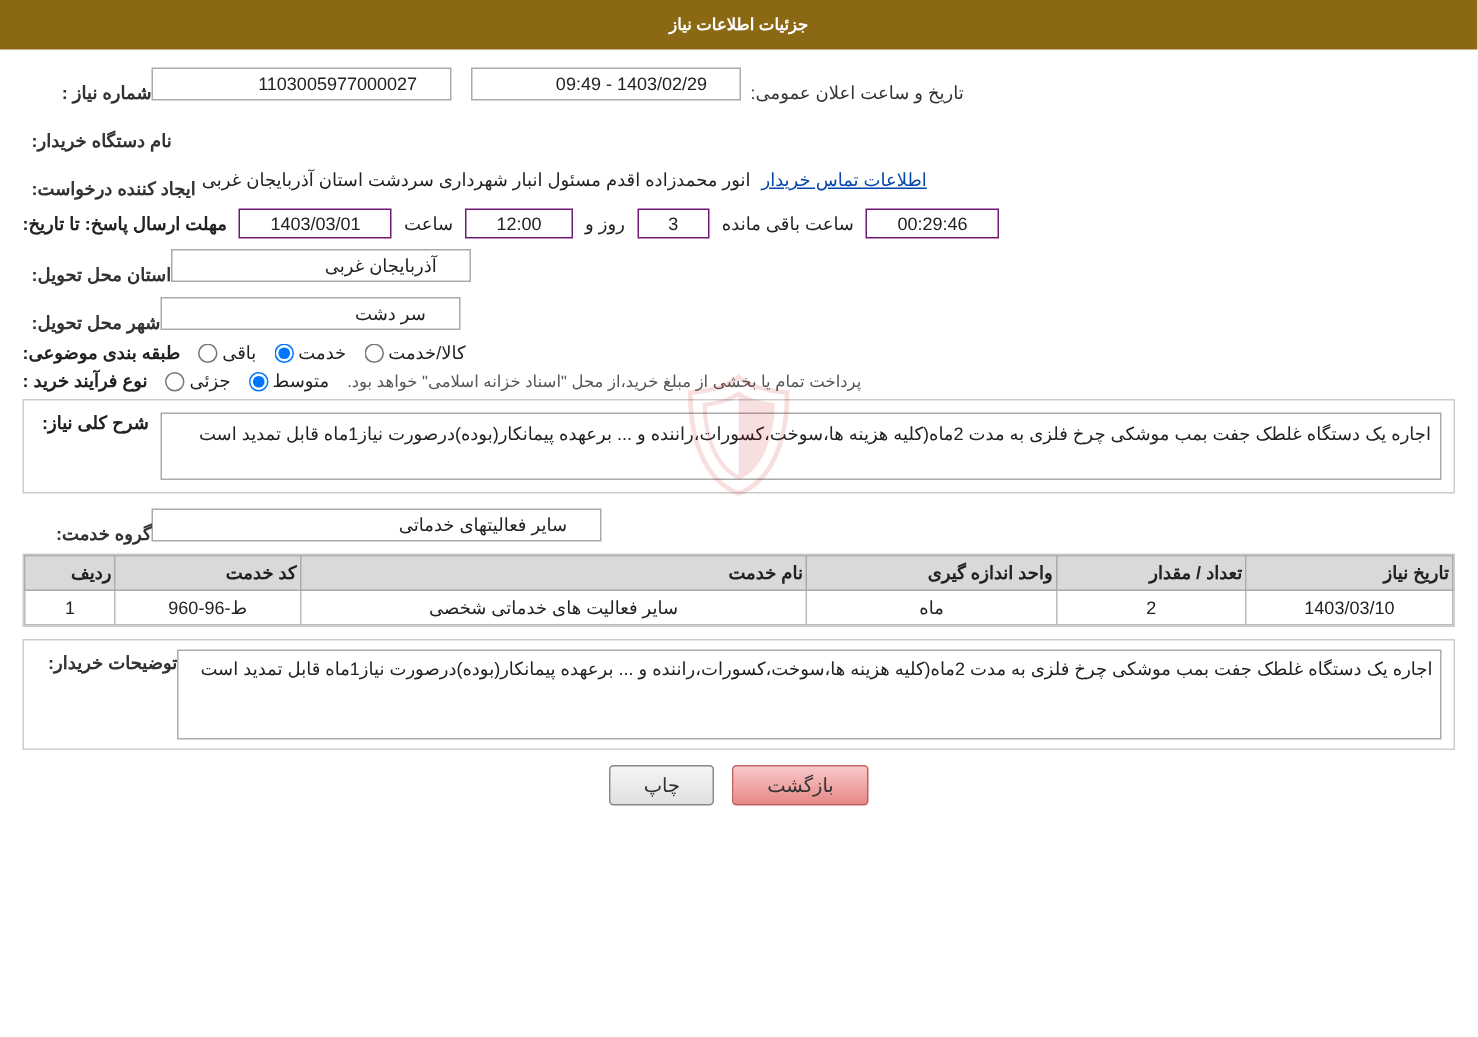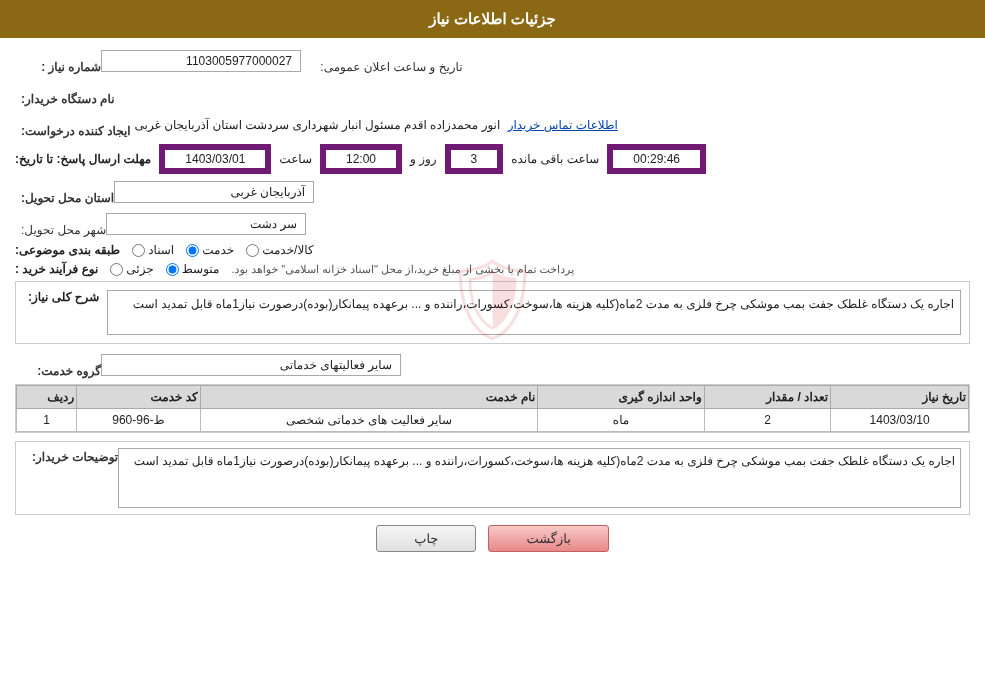--- a/index.html
+++ b/index.html
@@ -14,21 +14,21 @@
       width: 985px;
       min-height: 691px;
       background: #fff;
       margin: 0 auto;
     }
     .header-bar {
       background: #8B6914;
       color: #fff;
       text-align: center;
       padding: 10px 0;
-      font-size: 15px;
+      font-size: 11px;
       font-weight: bold;
       letter-spacing: 1px;
     }
     .content {
       padding: 10px 15px;
     }
     .form-row {
       display: flex;
       align-items: center;
       margin-bottom: 6px;
@@ -40,21 +40,21 @@
       white-space: nowrap;
       margin-right: 0;
       margin-left: 6px;
       min-width: 80px;
       text-align: right;
       margin-top: 12px;
     }
     .form-row .value-box {
       border: 1px solid #aaa;
       background: #fff;
-      padding: 3px 8px;
+      padding: 3px 22px;
       min-width: 180px;
       font-size: 12px;
       text-align: right;
       direction: rtl;
     }
     .form-row .value-text {
       font-size: 12px;
       padding: 2px 4px;
     }
     .link-text {
@@ -63,21 +63,21 @@
       cursor: pointer;
     }
     .date-time-row {
       display: flex;
       align-items: center;
       justify-content: flex-end;
       margin-bottom: 5px;
       gap: 8px;
     }
     .small-box {
-      border: 6px solid #701a75;
+      border: 1px solid #701a75;
       background: #fff;
       padding: 2px 20px;
       font-size: 12px;
       text-align: right;
     }
     .radio-row {
       display: flex;
       align-items: center;
       justify-content: flex-end;
       margin-bottom: 5px;
@@ -163,21 +163,21 @@
       flex: 1;
     }
     .button-row {
       display: flex;
       justify-content: center;
       gap: 12px;
       margin-top: 10px;
       margin-bottom: 10px;
     }
     .btn {
-      padding: 5px 37px;
+      padding: 5px 22px;
       font-size: 13px;
       cursor: pointer;
       border: 1px solid #888;
       background: linear-gradient(to bottom, #f5f5f5, #e0e0e0);
       border-radius: 3px;
       text-align: center;
     }
     .btn-print {
       background: linear-gradient(to bottom, #f5f5f5, #e0e0e0);
       color: #333;
@@ -211,20 +211,21 @@
     <span>جزئیات اطلاعات نیاز</span>
   </div>
 
   <div class="content">
     <div class="main-content-area">
 
       <div class="shield-logo">🛡</div>
 
       <div class="form-row">
         <span class="label">تاریخ و ساعت اعلان عمومی:</span>
+        <span class="value-box" style="min-width:180px;">1403/02/29 - 09:49</span>
         &nbsp;&nbsp;&nbsp;&nbsp;
         <span class="value-box" style="min-width:200px;">1103005977000027</span>
         <span class="label" style="font-weight:bold;">شماره نیاز :</span>
       </div>
 
       <div class="form-row">
         <span class="label" style="font-weight:bold;">نام دستگاه خریدار:</span>
       </div>
 
       <div class="form-row">
@@ -245,34 +246,34 @@
         <span style="font-weight:bold;">مهلت ارسال پاسخ: تا تاریخ:</span>
       </div>
 
       <div class="form-row">
         <span class="value-box" style="min-width:200px;">آذربایجان غربی</span>
         <span class="label" style="font-weight:bold;">استان محل تحویل:</span>
       </div>
 
       <div class="form-row">
         <span class="value-box" style="min-width:200px;">سر دشت</span>
-        <span class="label" style="font-weight:normal;">شهر محل تحویل:</span>
+        <span class="label" style="font-weight:bold;">شهر محل تحویل:</span>
       </div>
 
       <div class="radio-row">
         <div class="radio-item">
           <span>کالا/خدمت</span>
           <input type="radio" name="tabaqe" style="">
         </div>
         <div class="radio-item">
           <span>خدمت</span>
           <input type="radio" name="tabaqe" checked="" style="">
         </div>
         <div class="radio-item">
-          <span>اسناد</span>
+          <span>باقی</span>
           <input type="radio" name="tabaqe" style="">
         </div>
         <span class="label" style="font-weight:bold;">طبقه بندی موضوعی:</span>
       </div>
 
       <div class="noe-row">
         <span style="font-size:11px;color:#555;flex:1;text-align:left;">پرداخت تمام یا بخشی از مبلغ خرید،از محل "اسناد خزانه اسلامی" خواهد بود.</span>
         <div class="radio-item">
           <span>متوسط</span>
           <input type="radio" name="noe" checked="" style="">

